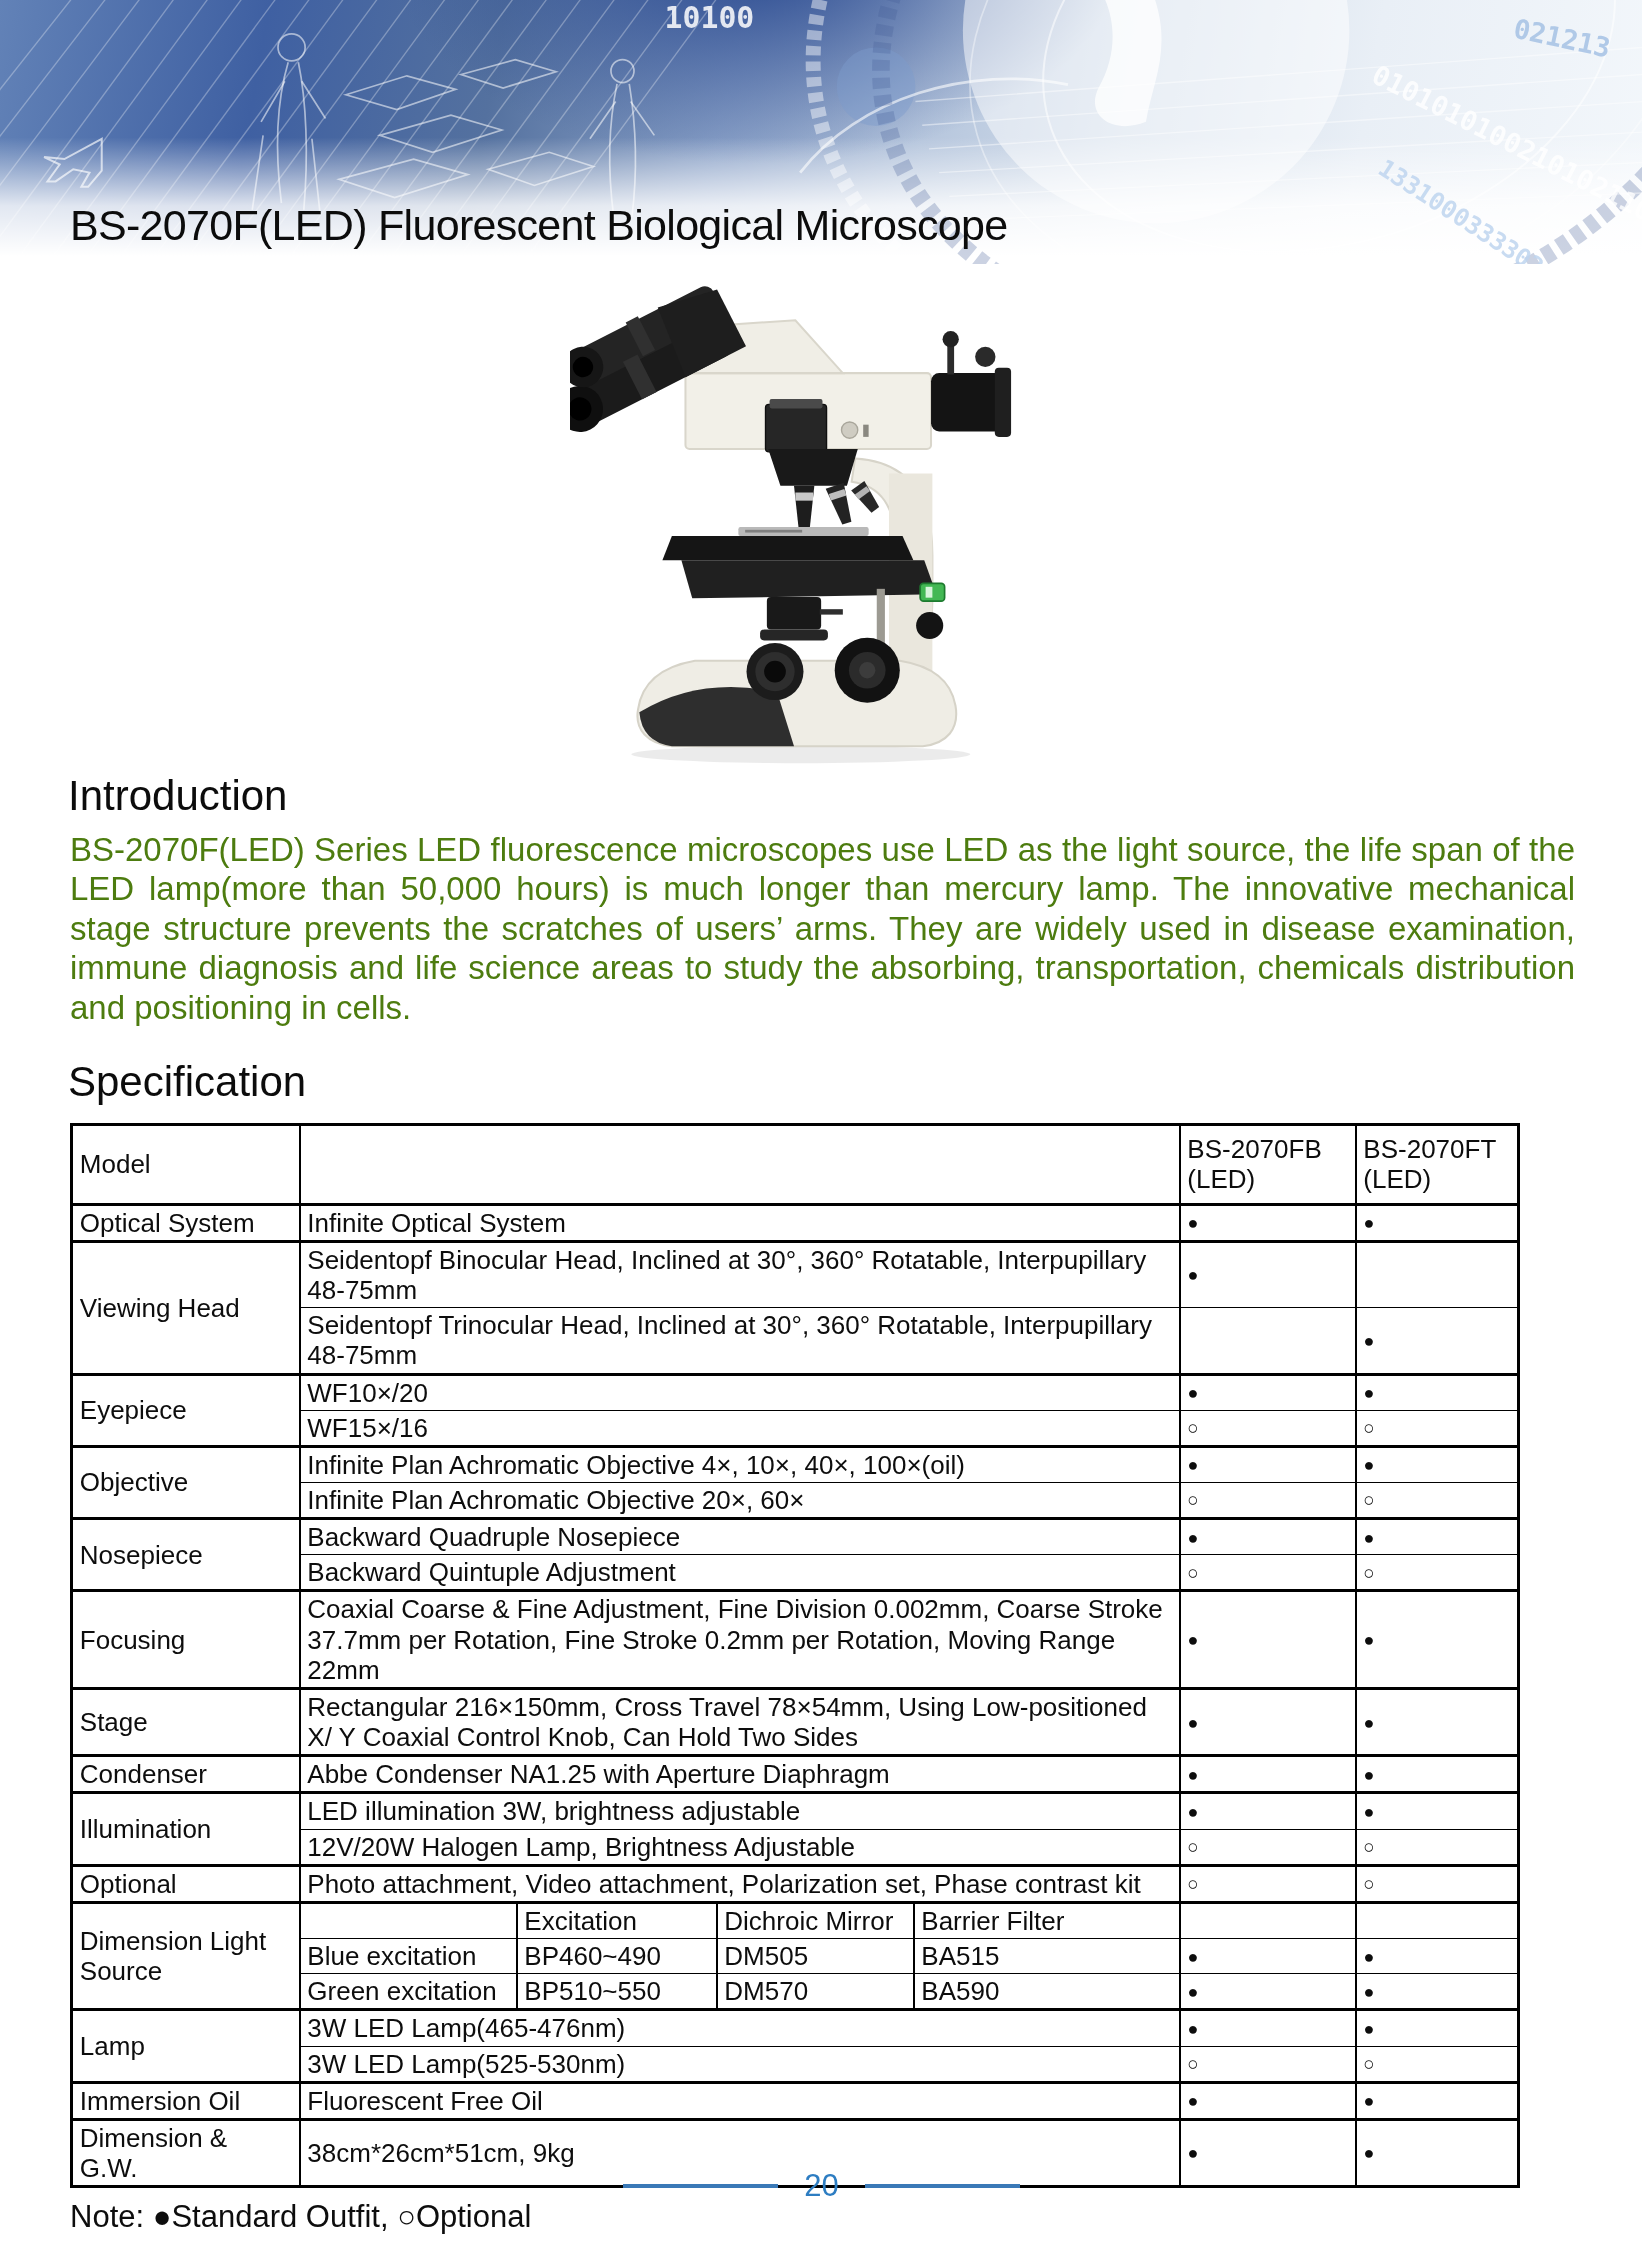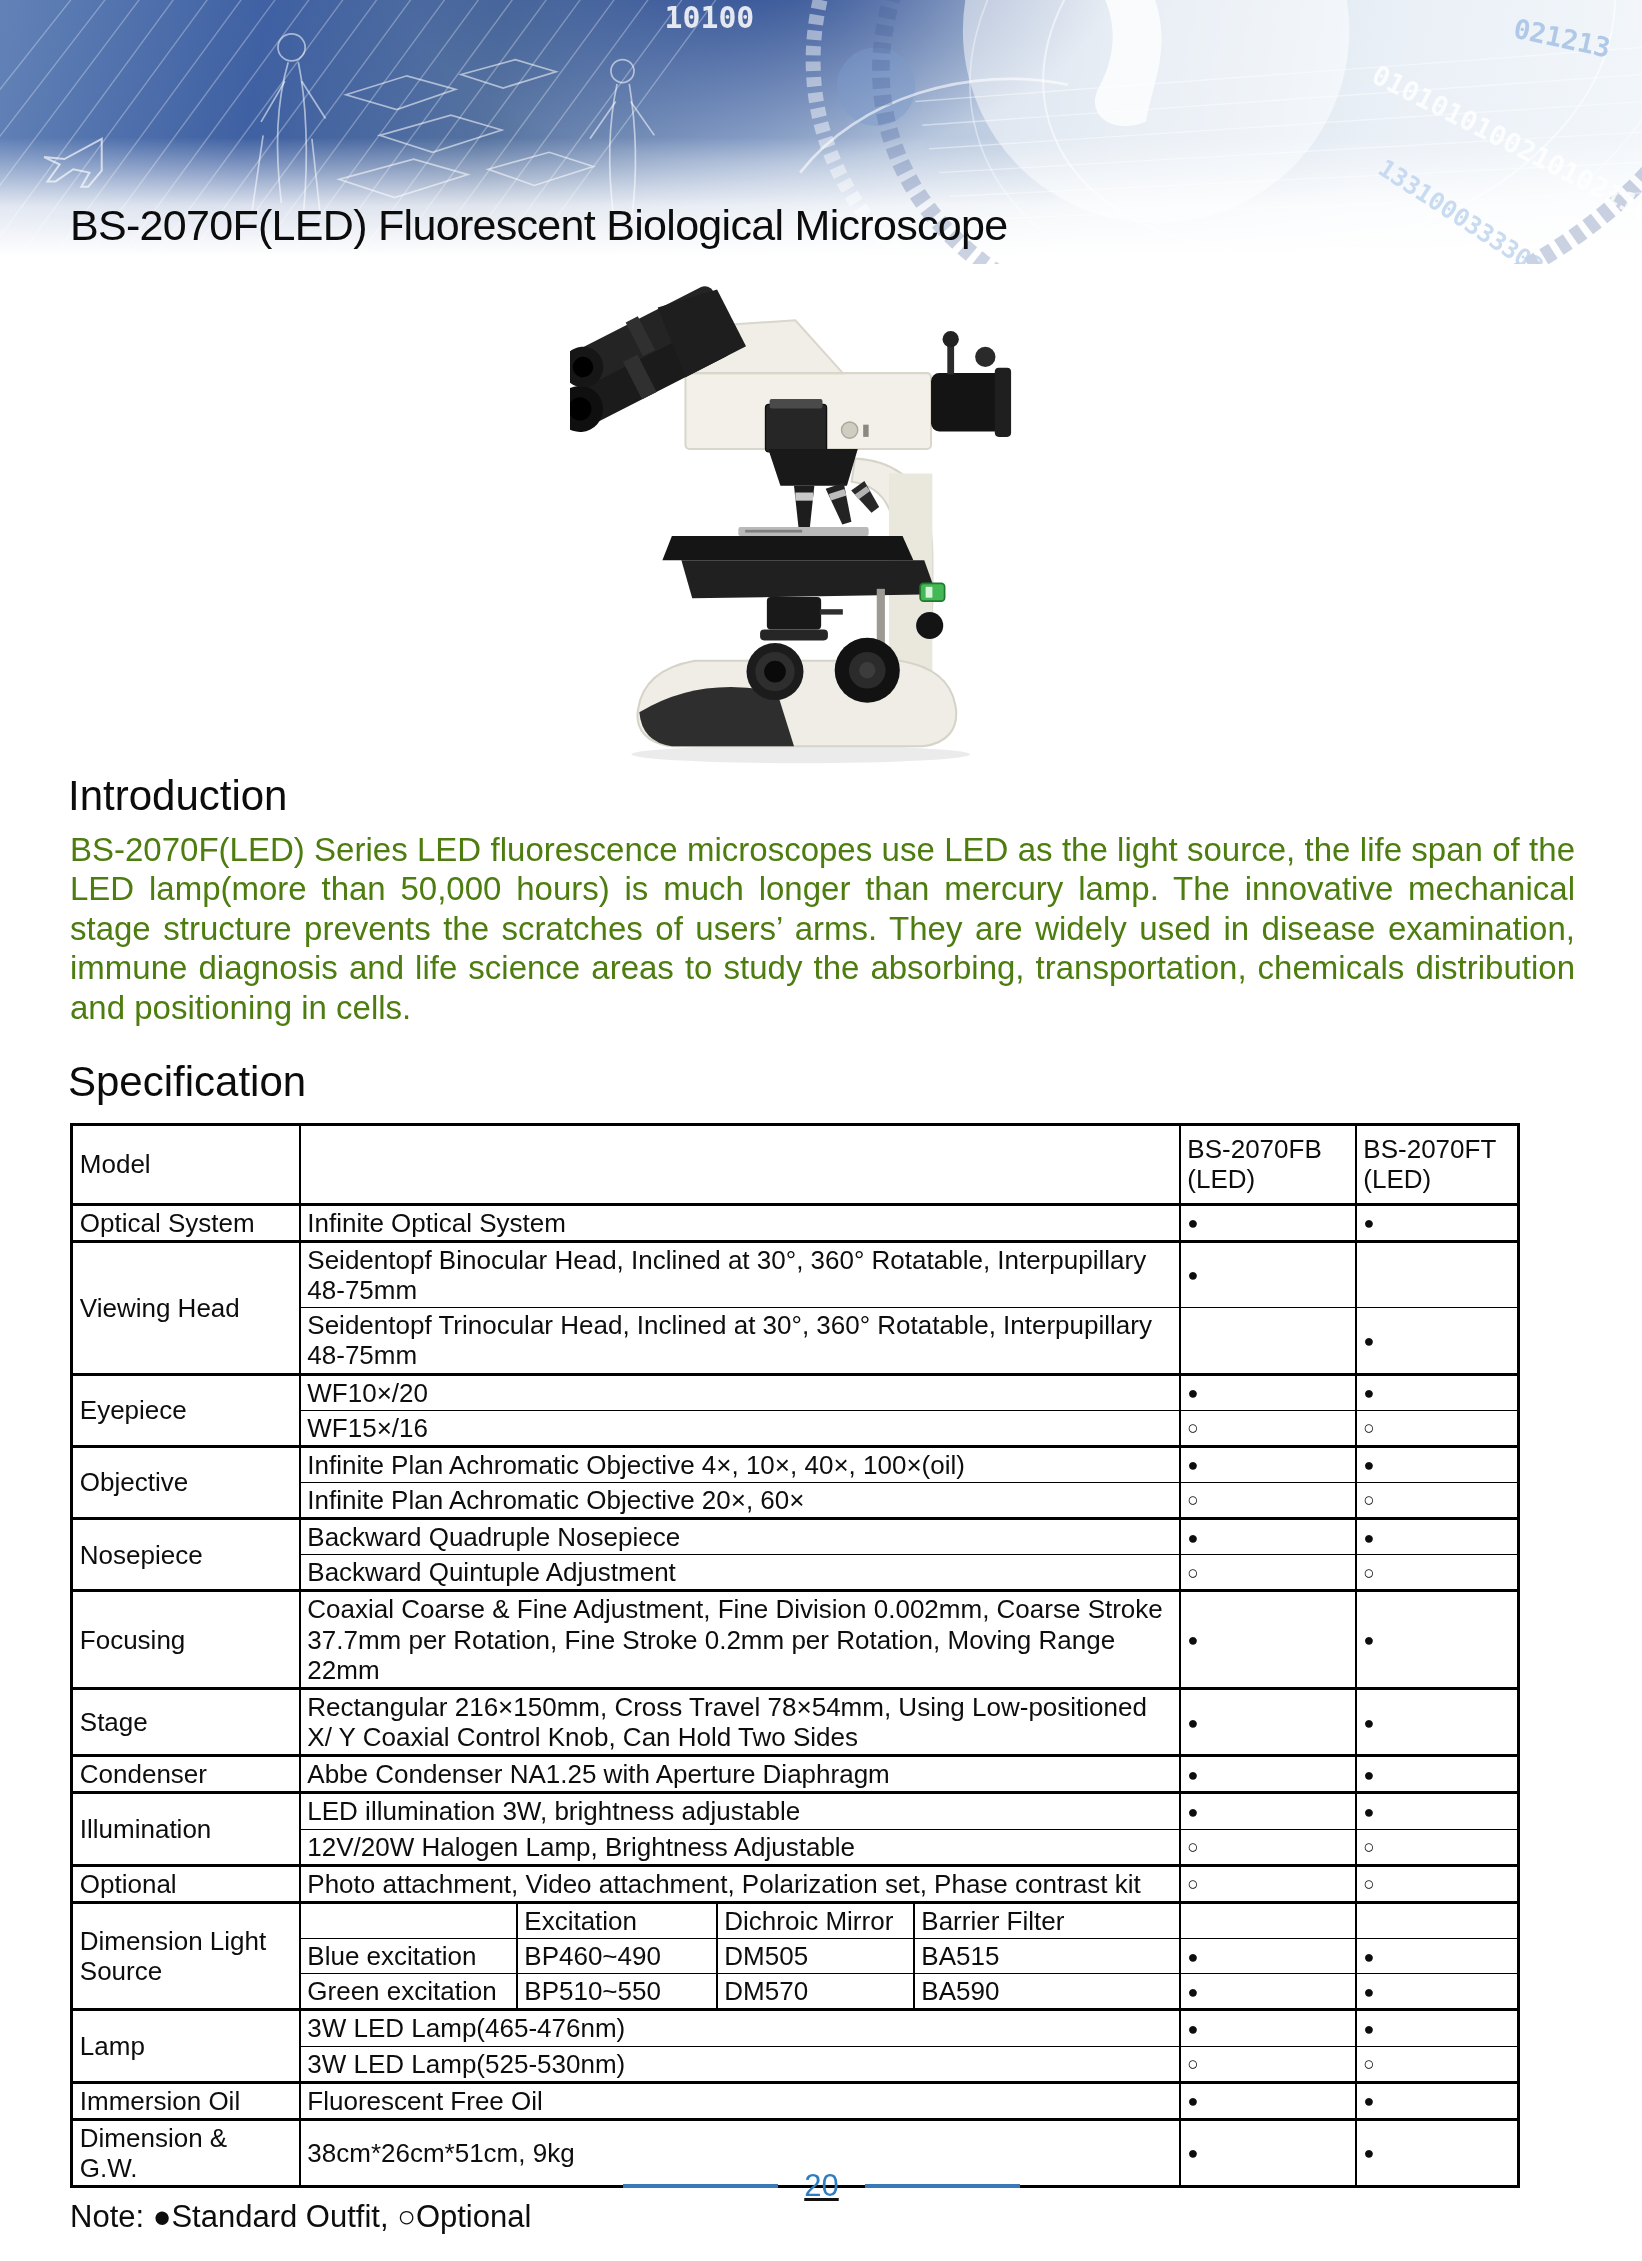--- a/index.html
+++ b/index.html
@@ -35,21 +35,21 @@
     padding:2px 6.8px;vertical-align:middle;text-align:left;font-weight:normal;line-height:1.16;
     overflow:hidden;}
   tr.g td,tr.g th{border-top-width:3.4px;}
   .model-row{height:80px;margin-top:39px;}
   .colhead{text-align:center;line-height:1.2;}
   .mk{text-align:center;font-size:18.3px;padding-left:0;padding-right:0;}
   .note{margin:11px 0 0 70px;font-size:31px;color:#0d0d0d;}
 
   
   .pagefoot{position:absolute;left:0;top:2168px;width:1643px;display:flex;
-    align-items:center;justify-content:center;gap:26px;text-decoration:underline;}
+    align-items:center;justify-content:center;gap:26px;}
   .rule{display:inline-block;width:155px;height:3.4px;background:#3a79b7;}
   .pagenum{font-size:31px;color:#2d7dc2;}
 </style>
 </head>
 <body>
 
 <div class="page">
 
   <header class="banner">
     <svg class="banner-art" viewBox="0 0 2423 390" preserveAspectRatio="none">

